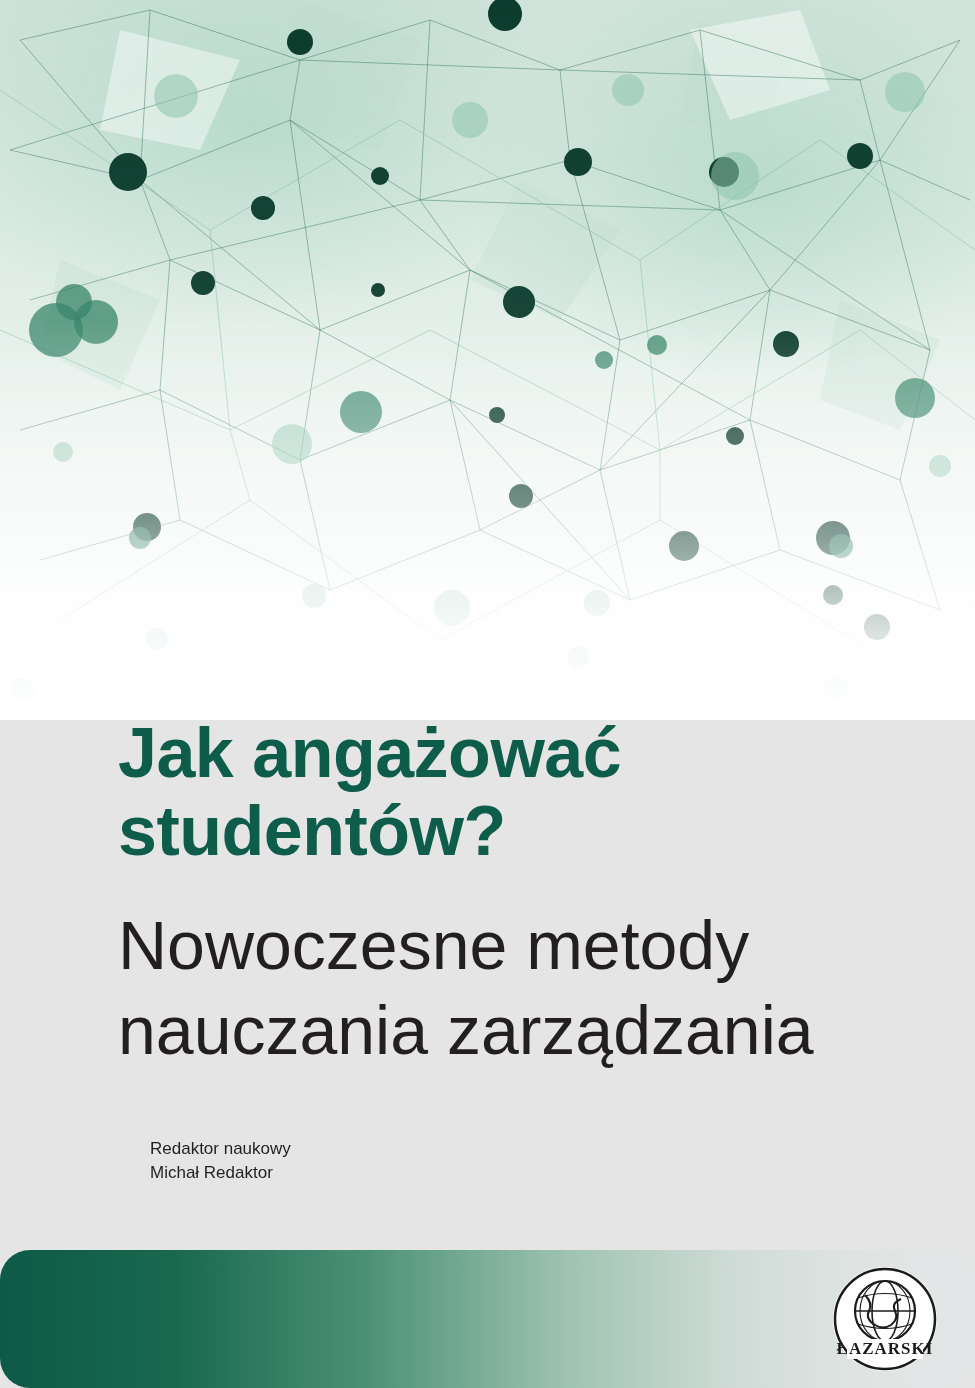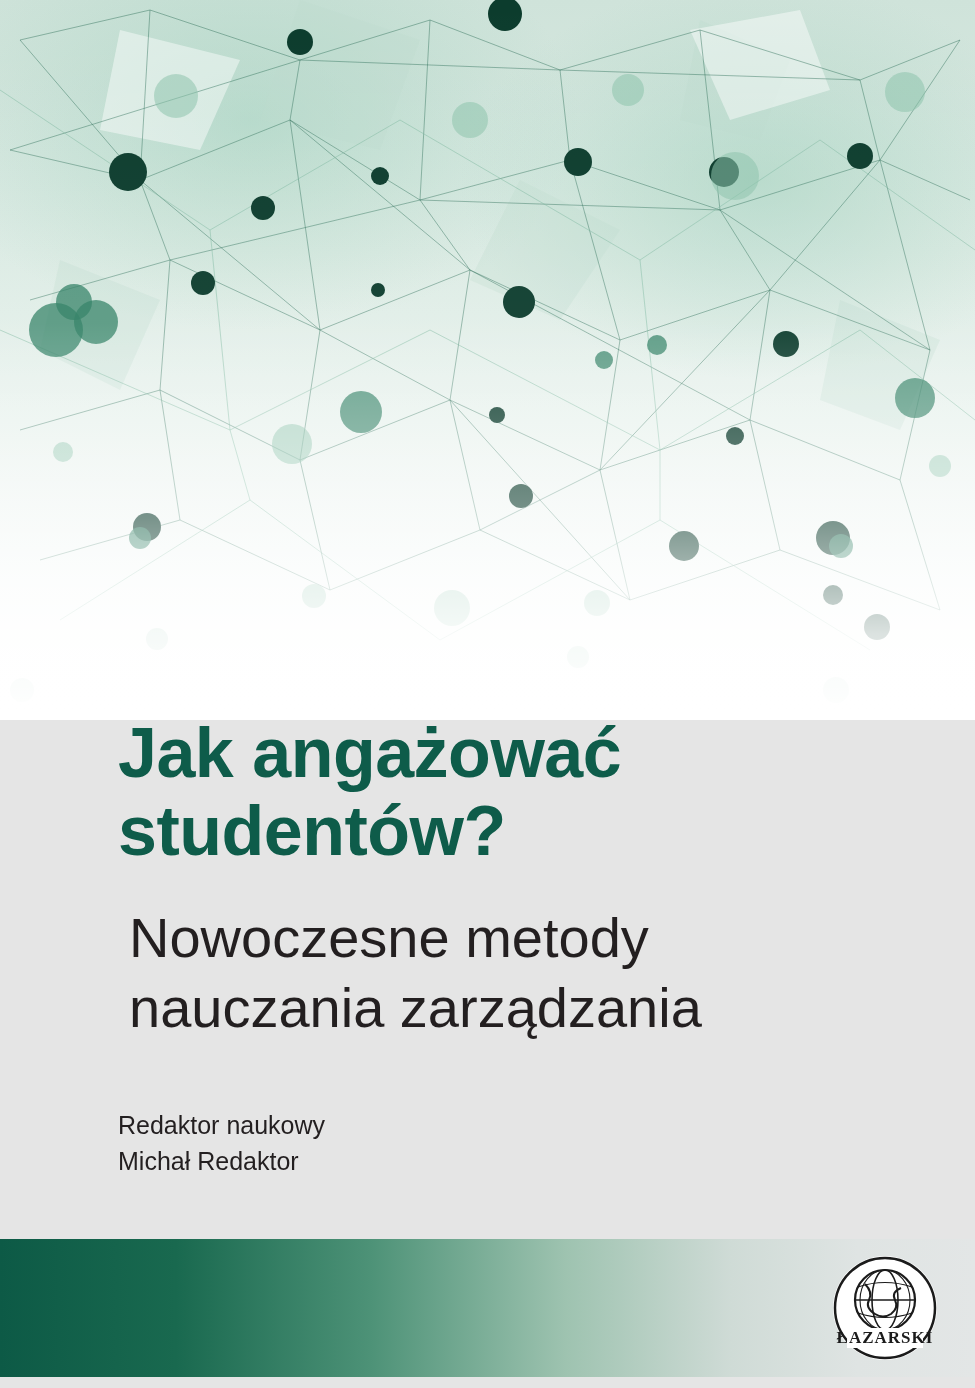--- a/index.html
+++ b/index.html
@@ -57,49 +57,51 @@
   .main-title {
     color: #0e5c4a;
     font-size: 70px;
     font-weight: bold;
     line-height: 1.12;
     letter-spacing: -0.5px;
     margin: 0;
   }
   .subtitle {
     color: #231f20;
-    font-size: 56px;
+    font-size: 68px;
     font-weight: normal;
     line-height: 1.25;
-    margin: 32px 0 0 11px;
+    margin: 32px 0 0 0;
   }
   .editor-block {
     margin-top: 64px;
     color: #231f20;
-    font-size: 25px;
+    font-size: 17px;
     line-height: 1.45;
+    margin-left: 32px;
   }
   .editor-role { display: block; }
   .editor-name { display: block; }
 
   
   .bottom-bar {
     position: absolute;
     left: 0;
-    bottom: 11px;
+    bottom: 0;
     width: 975px;
     height: 138px;
     background: linear-gradient(to right,
         #0d5a46 0%,
         #19694f 18%,
         #4d9277 38%,
         #9ec3b0 58%,
         #cfdbd6 75%,
         #dfe4e3 88%,
         #e3e6e6 100%);
+    border-radius: 30px;
   }
   .logo {
     position: absolute;
     right: 36px;
     top: 50%;
     transform: translateY(-50%);
     width: 108px;
     height: 108px;
   }
   .logo svg { display: block; }

